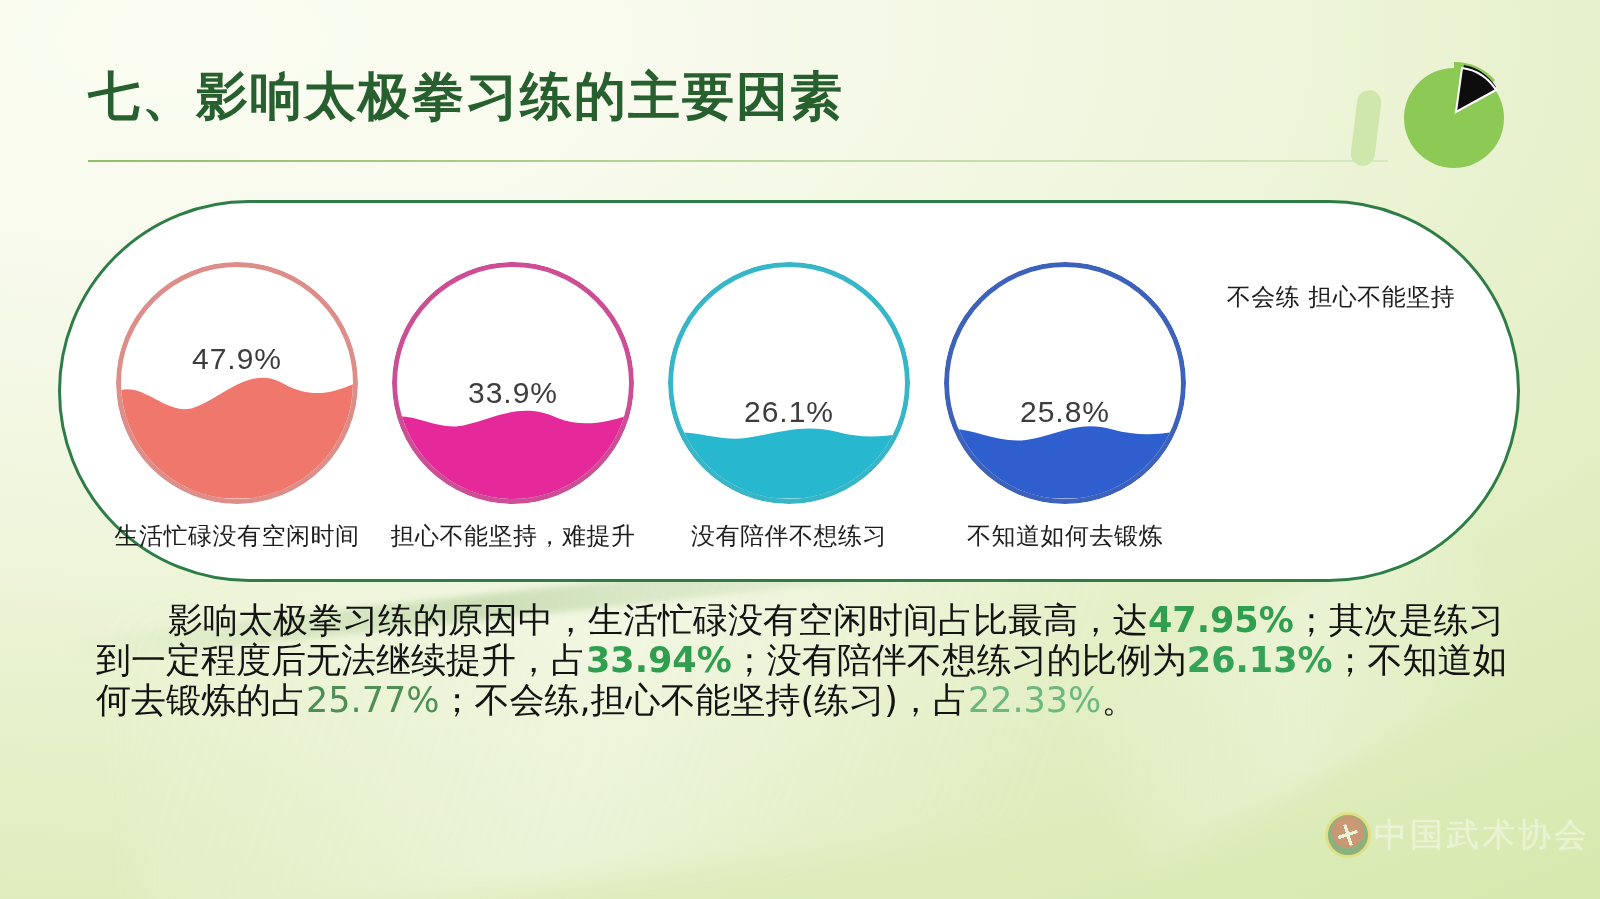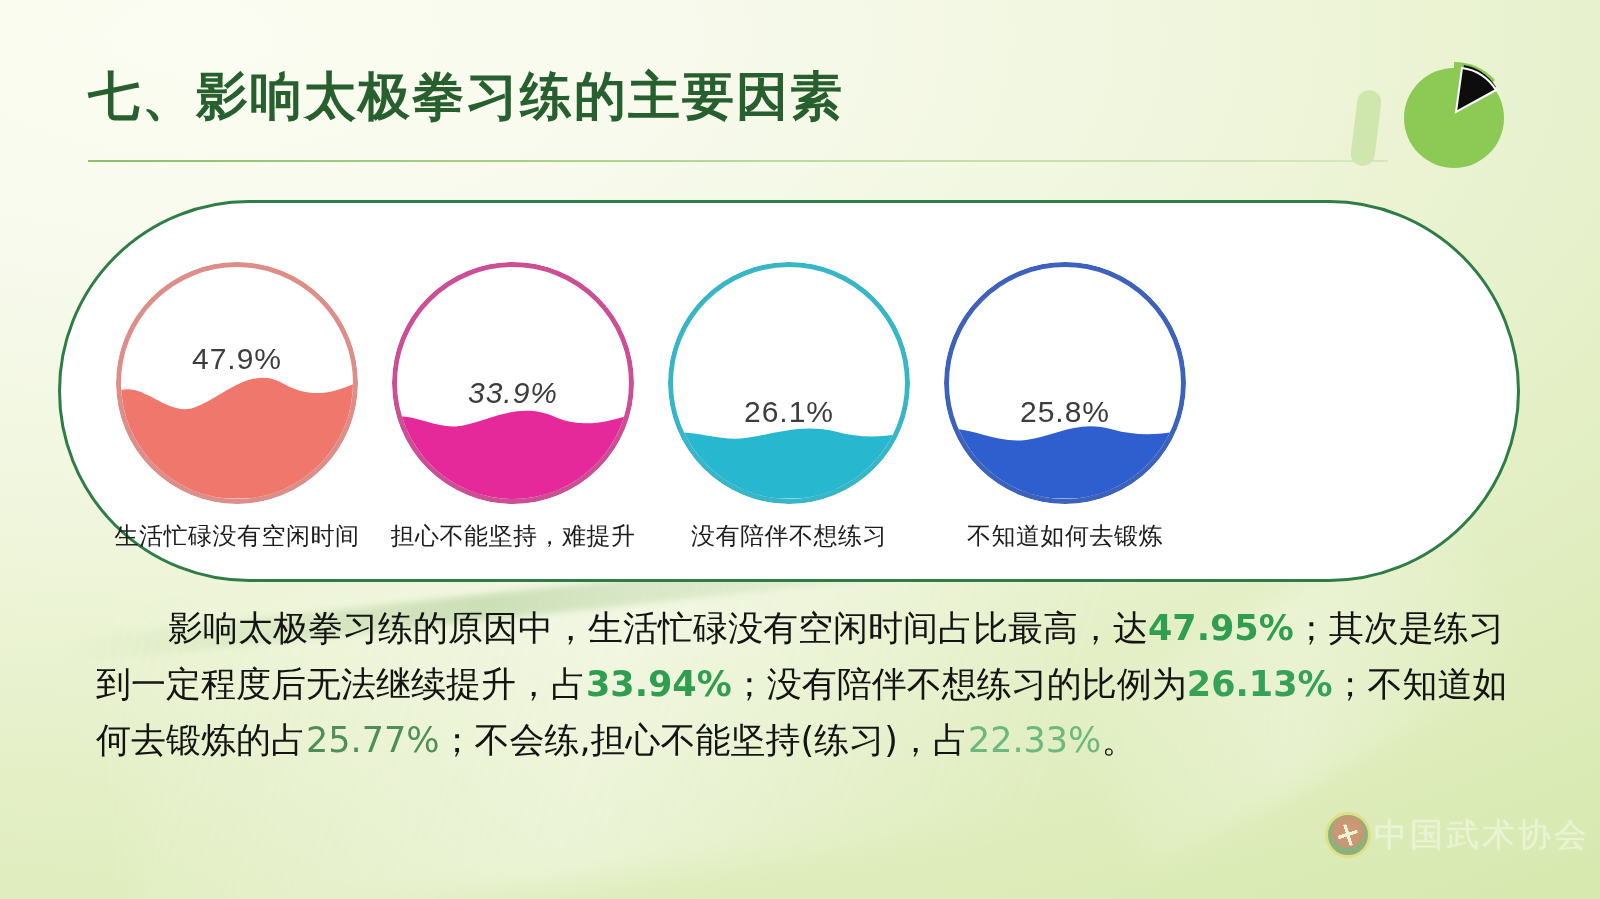--- a/index.html
+++ b/index.html
@@ -191,21 +191,21 @@
     padding: 3px 10px;
   }
 
   
   .para {
     position: absolute;
     left: 96px;
     top: 600px;
     width: 1420px;
     font-size: 35px;
-    line-height: 56px;
+    line-height: 40px;
     color: #141414;
     font-family: "DejaVu Sans", "Liberation Sans", sans-serif;
     letter-spacing: 0px;
   }
   .para .indent { display: inline-block; width: 72px; }
   .hl-green   { color: #2f9e4f; font-weight: bold; }
   .hl-green2  { color: #36a257; font-weight: bold; }
   .hl-grad    { color: #4f8f57; }
   .hl-light   { color: #6cb87f; }
 
@@ -290,21 +290,21 @@
     <div class="gauge">
       <div class="bowl">
         <div class="bowl-inner">
           <div class="water" id="w1" style="height: 44%;">
             <svg viewBox="0 0 120 40" preserveAspectRatio="none">
               <path d="M0,9 C12,4 24,14 38,11 C52,8 64,2 80,8 C94,13 108,9 120,5 L120,40 L0,40 Z" fill="#E5289A"></path>
             </svg>
           </div>
         </div>
         <div class="bowl-ring" id="r1" style="border-color:#CC4E94"></div>
-        <div class="pct" id="p1" style="top: 47%; font-style: italic;">33.9%</div>
+        <div class="pct" id="p1" style="top: 47%;">33.9%</div>
       </div>
       <div class="gauge-label">担心不能坚持，难提升</div>
     </div>
 
     <div class="gauge">
       <div class="bowl">
         <div class="bowl-inner">
           <div class="water" id="w2" style="height: 36%;">
             <svg viewBox="0 0 120 40" preserveAspectRatio="none">
               <path d="M0,10 C14,5 26,13 40,11 C54,9 66,4 82,8 C96,12 108,10 120,7 L120,40 L0,40 Z" fill="#27B7CF"></path>
@@ -326,20 +326,21 @@
             </svg>
           </div>
         </div>
         <div class="bowl-ring" id="r3" style="border-color:#3D62BC"></div>
         <div class="pct" id="p3" style="top: 55%;">25.8%</div>
       </div>
       <div class="gauge-label">不知道如何去锻炼</div>
     </div>
 
     <div class="gauge">
+      <div class="gauge-label boxed">不会练 担心不能坚持</div>
     </div>
 
   </div>
 
   <div class="para">
     <span class="indent"></span><span>影响太极拳习练的原因中，生活忙碌没有空闲时间占比最高，达</span><span class="hl-green">47.95%</span><span>；其次是练习到一定程度后无法继续提升，占</span><span class="hl-green">33.94%</span><span>；没有陪伴不想练习的比例为</span><span class="hl-green2">26.13%</span><span>；不知道如何去锻炼的占</span><span class="hl-grad">25.77%</span><span>；不会练,担心不能坚持(练习)，占</span><span class="hl-light">22.33%</span><span>。</span>
   </div>
 
   <div class="watermark">
     <div class="wm-badge"></div>

